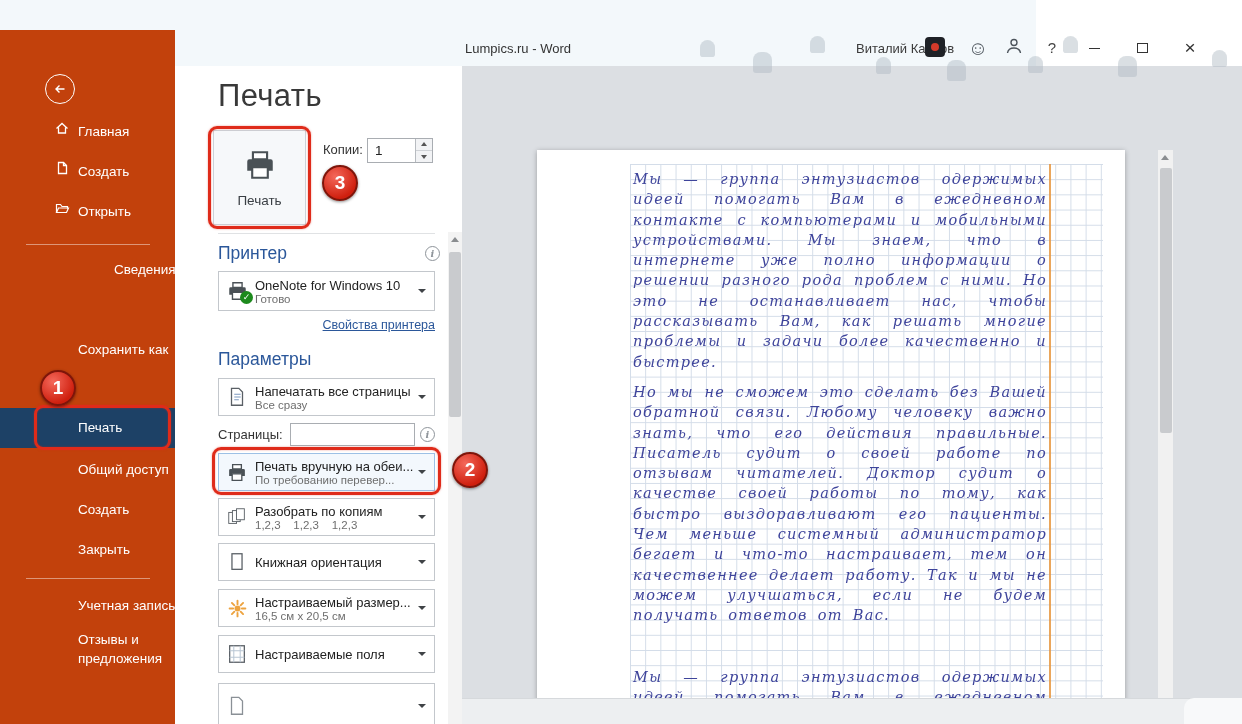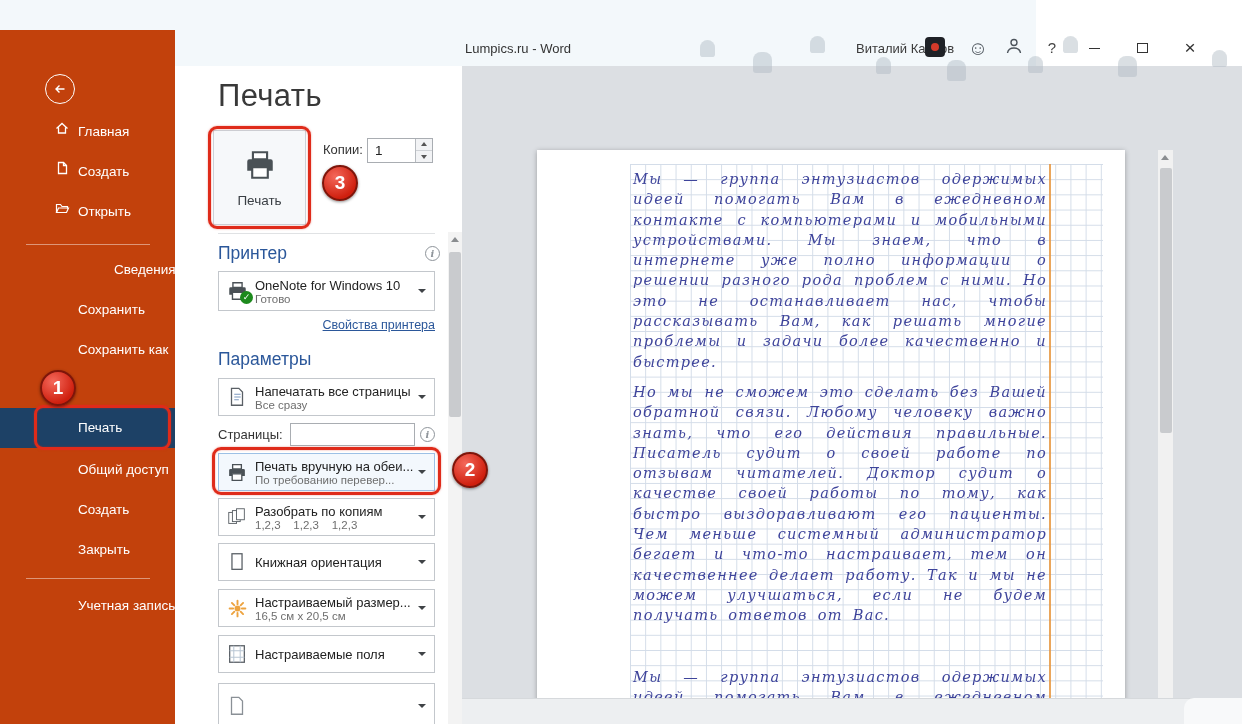--- a/index.html
+++ b/index.html
@@ -160,30 +160,30 @@
       <span><svg width="16" height="16" viewBox="0 0 16 16">
             <path d="M2.5 12.5v-8h4l1.5 2h5.5v2" stroke="#fff" stroke-width="1.2" fill="none"></path>
             <path d="M2.5 12.5l2-4.5h10l-2 4.5z" stroke="#fff" stroke-width="1.2" fill="none"></path>
           </svg></span>
       <span>Открыть</span>
     </div>
 
     <div class="sdiv" style="top:214px;"></div>
 
     <div class="nav-item" style="top:220px;margin-left:36px;"><span>Сведения</span></div>
-    <div class="nav-item" style="top:260px;"><span>Сохранить</span></div>
     <div class="nav-item" style="top:300px;"><span>Сохранить как</span></div>
     <div class="nav-item selected" style="top:378px;"><span>Печать</span></div>
     <div class="nav-item" style="top:420px;"><span>Общий доступ</span></div>
     <div class="nav-item" style="top:460px;"><span>Создать</span></div>
     <div class="nav-item" style="top:500px;"><span>Закрыть</span></div>
 
     <div class="sdiv" style="top:548px;"></div>
 
     <div class="nav-item" style="top:556px;"><span>Учетная запись</span></div>
+    <div class="nav-item two-line" style="top:596px;"><span class="lbl">Отзывы и предложения</span></div>
   </aside>
 
   <main class="settings">
     <h1 class="ptitle">Печать</h1>
 
     <div class="print-btn">
       <span>
         <svg width="36" height="34" viewBox="0 0 24 24">
             <path d="M7 3h10v5H7z" fill="#fff" stroke="#4a5156" stroke-width="1.5"></path>
             <path d="M4.5 8h15A1.5 1.5 0 0 1 21 9.5V16h-3.5v-2.5h-11V16H3V9.5A1.5 1.5 0 0 1 4.5 8z" fill="#4a5156"></path>

